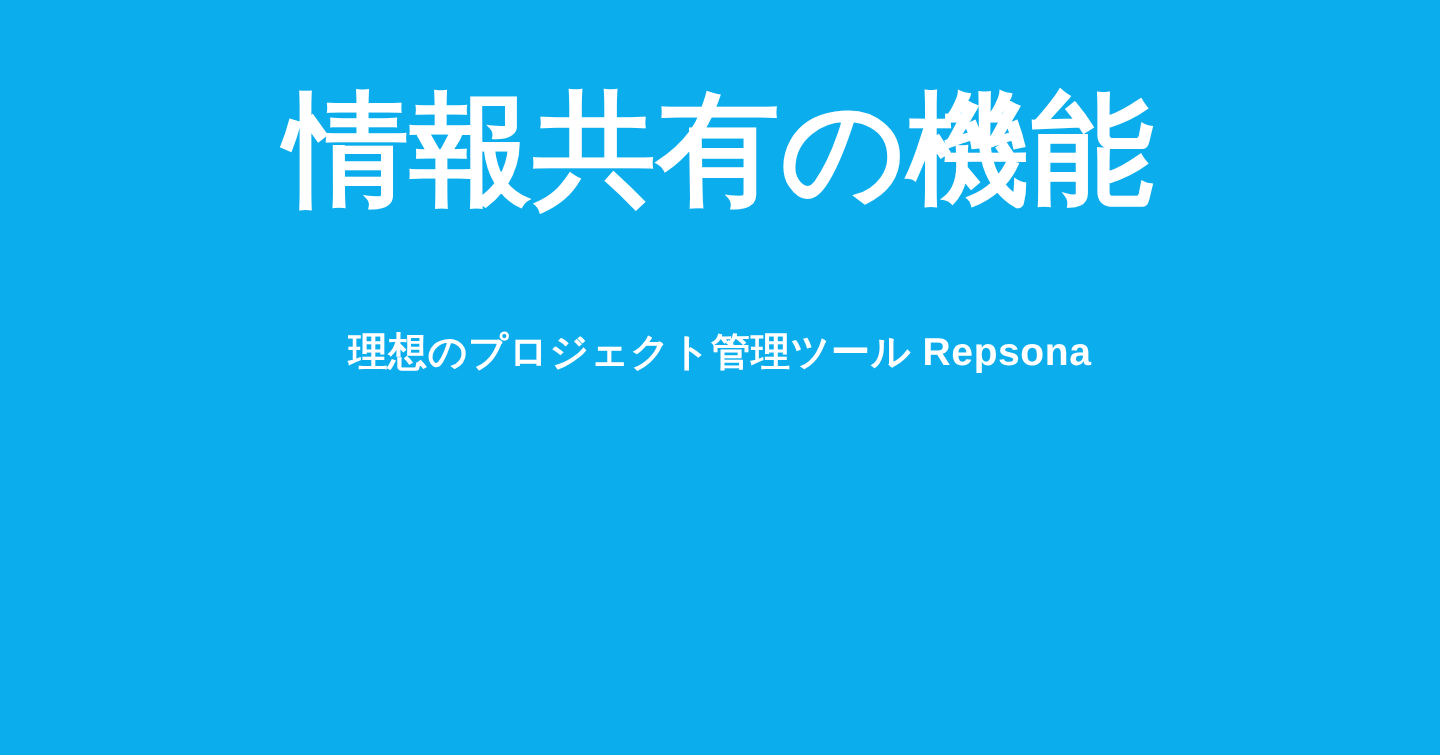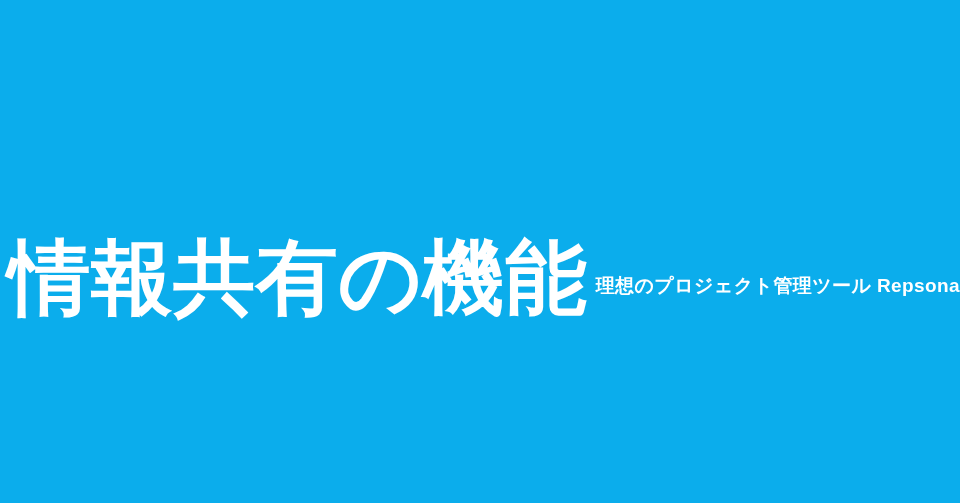--- a/index.html
+++ b/index.html
@@ -14,21 +14,21 @@
     font-family: "Liberation Sans", "DejaVu Sans", sans-serif;
   }
 
   .cover {
     position: relative;
     box-sizing: border-box;
     width: 960px;
     height: 503px;
     background: #0BADEC;
     display: flex;
-    flex-direction: row;
+    flex-direction: column;
     align-items: center;
     justify-content: flex-start;
     user-select: none;
   }
 
   .title-block {
     margin-top: 52px;
     width: 100%;
     text-align: center;
     display: flex;
@@ -47,21 +47,21 @@
     font-family: "Liberation Sans", "DejaVu Sans", sans-serif;
   }
 
   .title-line--paren {
     letter-spacing: -1px;
   }
 
   .subtitle {
     margin-top: 68px;
     color: #FFFFFF;
-    font-size: 19px;
+    font-size: 26px;
     line-height: 34px;
     font-weight: 700;
     letter-spacing: 0.4px;
     white-space: nowrap;
     text-align: center;
     font-family: "Liberation Sans", "DejaVu Sans", sans-serif;
   }
 </style>
 </head>
 <body>

